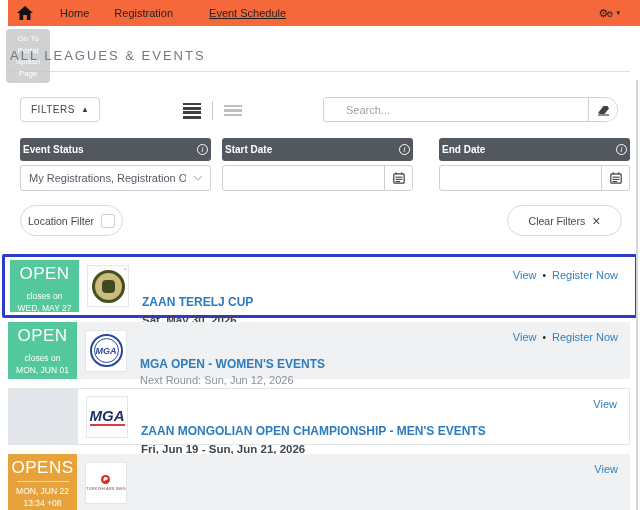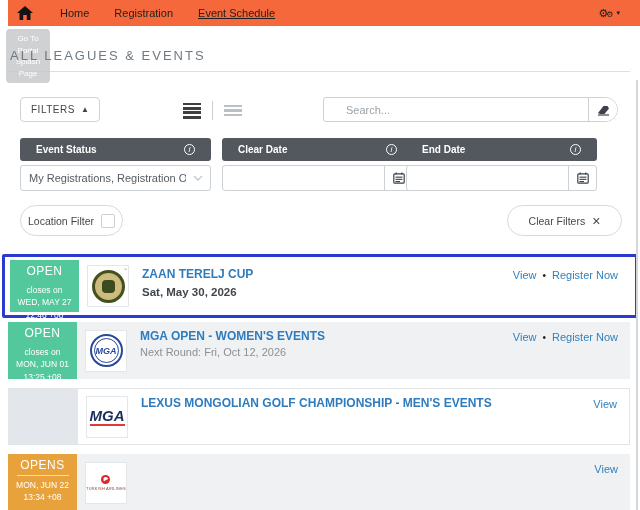--- a/index.html
+++ b/index.html
@@ -4,21 +4,21 @@
 <style>
   * { margin:0; padding:0; box-sizing:border-box; }
   html,body { width:640px; height:510px; }
   body { font-family:"Liberation Sans", sans-serif; background:#ffffff; position:relative; overflow:hidden; }
 
   
   .navbar { position:absolute; left:8px; top:0; width:640px; height:26px; background:#F4683C; display:flex; align-items:center; }
   .home-btn { width:22px; height:22px; margin-left:6px; display:flex; align-items:center; justify-content:center; cursor:pointer; }
   .nav-items { display:flex; margin-left:24px; gap:25px; }
   .nav-item { font-size:11px; color:#201f1d; font-weight:500; cursor:pointer; }
-  .nav-item.active { text-decoration:underline; }
+  .nav-item.active { text-decoration:underline;margin-left:11px; }
   .nav-right { margin-left:auto; margin-right:28px; display:flex; align-items:center; color:#1d1c1a; cursor:pointer; }
   .gear-big { font-size:11px; line-height:1; }
   .gear-small { font-size:8px; line-height:1; margin-left:-2px; margin-top:4px; }
   .nav-caret { font-size:7px; margin-left:3px; }
 
   
   .portal-tooltip { position:absolute; left:6px; top:29px; width:44px; padding:4px 2px; background:rgba(196,198,200,0.8); border-radius:4px; color:#ffffff; font-size:8px; line-height:1.45; text-align:center; z-index:1; }
 
   
   .page-title { position:absolute; left:10px; top:48px; font-size:13px; letter-spacing:2px; color:#6E7983; font-weight:500; z-index:2; }
@@ -37,22 +37,22 @@
   .bars.light { width:18px; height:11px; }
   .bars.light i { display:block; height:2.2px; background:#BBC0C5; }
 
   .search-wrap { position:absolute; left:323px; top:97px; width:295px; height:25px; border:1px solid #CCD1D5; border-radius:3px 13px 13px 3px; background:#fff; display:flex;padding-left:12px; }
   .search-input { flex:1; border:none; outline:none; padding:0 10px; font-size:11px; color:#41464B; font-family:"Liberation Sans", sans-serif; background:transparent; }
   .search-input::placeholder { color:#9BA2A8; }
   .search-clear { width:29px; border-left:1px solid #CCD1D5; display:flex; align-items:center; justify-content:center; cursor:pointer; border-radius:0 12px 12px 0; background:#fff; }
 
   
   .fcol { position:absolute; top:138px; width:191px; }
-  .fcol.c1 { left:20px; } .fcol.c2 { left:222px; } .fcol.c3 { left:406px; }
-  .fhead { height:23px; background:#53585E; border-radius:3px; color:#fff; font-size:10px; font-weight:bold; display:flex; align-items:center; justify-content:space-between; padding:0 16px; }
+  .fcol.c1 { left:20px; } .fcol.c2 { left:222px; } .fcol.c3 { left:439px; }
+  .fhead { height:23px; background:#53585E; border-radius:3px; color:#fff; font-size:10px; font-weight:bold; display:flex; align-items:center; justify-content:space-between; padding:0 3px; }
   .info-icon { width:11px; height:11px; border:1px solid #fff; border-radius:50%; font-size:8px; font-style:italic; display:flex; align-items:center; justify-content:center; font-weight:normal; cursor:pointer; }
   .info-icon::after { content:"i"; }
   .fbody { margin-top:4px; height:26px; border:1px solid #CCD1D5; border-radius:3px; background:#fff; display:flex; align-items:center; }
   .select-text { flex:1; font-size:11px; color:#555A60; padding:0 8px; white-space:nowrap; overflow:hidden; }
   .select-caret { width:24px; display:flex; align-items:center; justify-content:center; }
   .date-input { flex:1; border:none; outline:none; padding:0 8px; font-size:11px; background:transparent; font-family:"Liberation Sans", sans-serif; }
   .cal-btn { width:28px; height:100%; border-left:1px solid #CCD1D5; display:flex; align-items:center; justify-content:center; cursor:pointer; }
 
   
   .pill { position:absolute; top:205px; height:31px; border:1px solid #D6DADD; border-radius:16px; background:#fff; display:flex; align-items:center; justify-content:center; gap:7px; cursor:pointer; }
@@ -68,41 +68,41 @@
   .row-abs { position:absolute; left:8px; width:622px; height:57px; }
   .row2 { top:322px; background:#F0F1F3; }
   .row3 { top:388px; background:#fff; border:1px solid #E3E6E9; }
   .row4 { top:454px; background:#F0F1F3; }
   .selected-wrap .event-row { height:100%; background:#fff; }
 
   .badge { width:69px; flex:0 0 69px; display:flex; flex-direction:column; align-items:center; color:#fff; padding-top:4px; }
   .badge.green { background:#53C89C; }
   .badge.amber { background:#E8A23B; }
   .badge.empty { background:#E3E6EA; }
-  .badge-status { font-size:12px; letter-spacing:0.5px;text-align:center; }
+  .badge-status { font-size:17px; letter-spacing:0.5px;text-align:center; }
   .badge-rule { width:52px; height:1px; background:rgba(255,255,255,0.65); margin:3px 0 3px; }
   .badge-line { font-size:8.5px; line-height:1.45; }
 
   .logo-tile { width:42px; height:42px; flex:0 0 42px; margin-left:8px; align-self:center; background:#fff; border:1px solid #E4E7EA; display:flex; align-items:center; justify-content:center; position:relative; }
   .tm { position:absolute; top:1px; right:1px; font-size:4px; color:#9aa0a5; }
 
   .logo-zaan { width:33px; height:33px; border-radius:50%; border:3px solid #44511F; background:radial-gradient(circle, #CDBC7D 0 60%, #B6A567 100%); display:flex; align-items:center; justify-content:center; }
   .logo-zaan .core { width:13px; height:13px; border-radius:4px; background:#3D4A1E; }
 
   .logo-mgac { width:33px; height:33px; border-radius:50%; border:2px solid #27489B; display:flex; align-items:center; justify-content:center; }
   .logo-mgac .inner { width:25px; height:25px; border-radius:50%; border:1px solid #27489B; display:flex; align-items:center; justify-content:center; font-style:italic; font-weight:bold; font-size:9px; color:#27489B; }
 
   .logo-mgat { font-style:italic; font-weight:bold; font-size:15px; color:#1D2F5F; border-bottom:2px solid #E03A3A; padding-bottom:1px; line-height:1; }
 
   .logo-turk { display:flex; flex-direction:column; align-items:center; gap:2px; }
   .logo-turk .dot { width:9px; height:9px; border-radius:50%; background:#D92B2B; position:relative; }
   .logo-turk .dot::after { content:""; position:absolute; left:2px; top:2px; width:5px; height:5px; border-radius:50%; background:#fff; clip-path:polygon(0 0,100% 0,100% 45%,0 100%); }
   .logo-turk .txt { font-size:4px; letter-spacing:0.2px; color:#8a4a4a; white-space:nowrap; }
 
-  .event-info { margin-left:13px; padding-top:7px; flex:1; min-width:0; }
+  .event-info { margin-left:13px; padding-top:7px; flex:1; min-width:0;margin-top:28px; }
   .event-title { font-size:12px; font-weight:bold; color:#2E7CBE; text-decoration:none; cursor:pointer; display:block; }
   .event-date { font-size:11.5px; font-weight:bold; color:#41464B; margin-top:5px; }
   .event-next { font-size:11px; color:#8A9096; margin-top:3px; }
 
   .event-links { position:absolute; right:12px; top:9px; display:flex; align-items:center; gap:6px; font-size:11px; }
   .event-links a { color:#3180BE; text-decoration:none; cursor:pointer; }
   .bullet { color:#1b1b1b; font-size:10px; }
 
   .scroll-line { position:absolute; left:636px; top:80px; width:2px; height:430px; background:#D5D8DB; }
 </style>
@@ -172,21 +172,21 @@
     <span class="select-caret">
       <svg width="10" height="6" viewBox="0 0 10 6">
           <polyline points="1,1 5,5 9,1" fill="none" stroke="#C3C8CC" stroke-width="1.4"></polyline>
         </svg>
     </span>
   </div>
 </div>
 
 <div class="fcol c2">
   <div class="fhead">
-    <span>Clear Date</span>
+    <span>Start Date</span>
     <span class="info-icon"></span>
   </div>
   <div class="fbody">
     <input class="date-input" value="" style="">
     <div class="cal-btn">
       <svg width="12" height="12" viewBox="0 0 12 12">
         <rect x="0.8" y="1.8" width="10.4" height="9.4" rx="1" fill="none" stroke="#3C4248" stroke-width="1.2"></rect>
         <line x1="3.2" y1="0.4" x2="3.2" y2="2.6" stroke="#3C4248" stroke-width="1.2"></line>
         <line x1="8.8" y1="0.4" x2="8.8" y2="2.6" stroke="#3C4248" stroke-width="1.2"></line>
         <rect x="2.5" y="4.6" width="7" height="1.1" fill="#3C4248"></rect>
@@ -262,36 +262,37 @@
     <div class="badge-line">MON, JUN 01</div>
     <div class="badge-line">13:25 +08</div>
   </div>
   <div class="logo-tile">
     <div class="logo-mgac">
       <div class="inner">MGA</div>
     </div>
   </div>
   <div class="event-info">
     <a class="event-title">MGA OPEN - WOMEN'S EVENTS</a>
-    <div class="event-next">Next Round: Fri, Oct 12, 2026</div>
+    <div class="event-next">Next Round: Sun, Jun 12, 2026</div>
   </div>
   <div class="event-links">
     <a>View</a>
     <span class="bullet">•</span>
     <a>Register Now</a>
   </div>
 </div>
 
 <div class="event-row row-abs row3">
   <div class="badge empty"></div>
   <div class="logo-tile">
     <div class="logo-mgat">MGA</div>
   </div>
   <div class="event-info">
-    <a class="event-title">LEXUS MONGOLIAN GOLF CHAMPIONSHIP - MEN'S EVENTS</a>
+    <a class="event-title">ZAAN MONGOLIAN OPEN CHAMPIONSHIP - MEN'S EVENTS</a>
+    <div class="event-date">Fri, Jun 19 - Sun, Jun 21, 2026</div>
   </div>
   <div class="event-links">
     <a>View</a>
   </div>
 </div>
 
 <div class="event-row row-abs row4">
   <div class="badge amber">
     <div class="badge-status">OPENS</div>
     <div class="badge-rule"></div>

